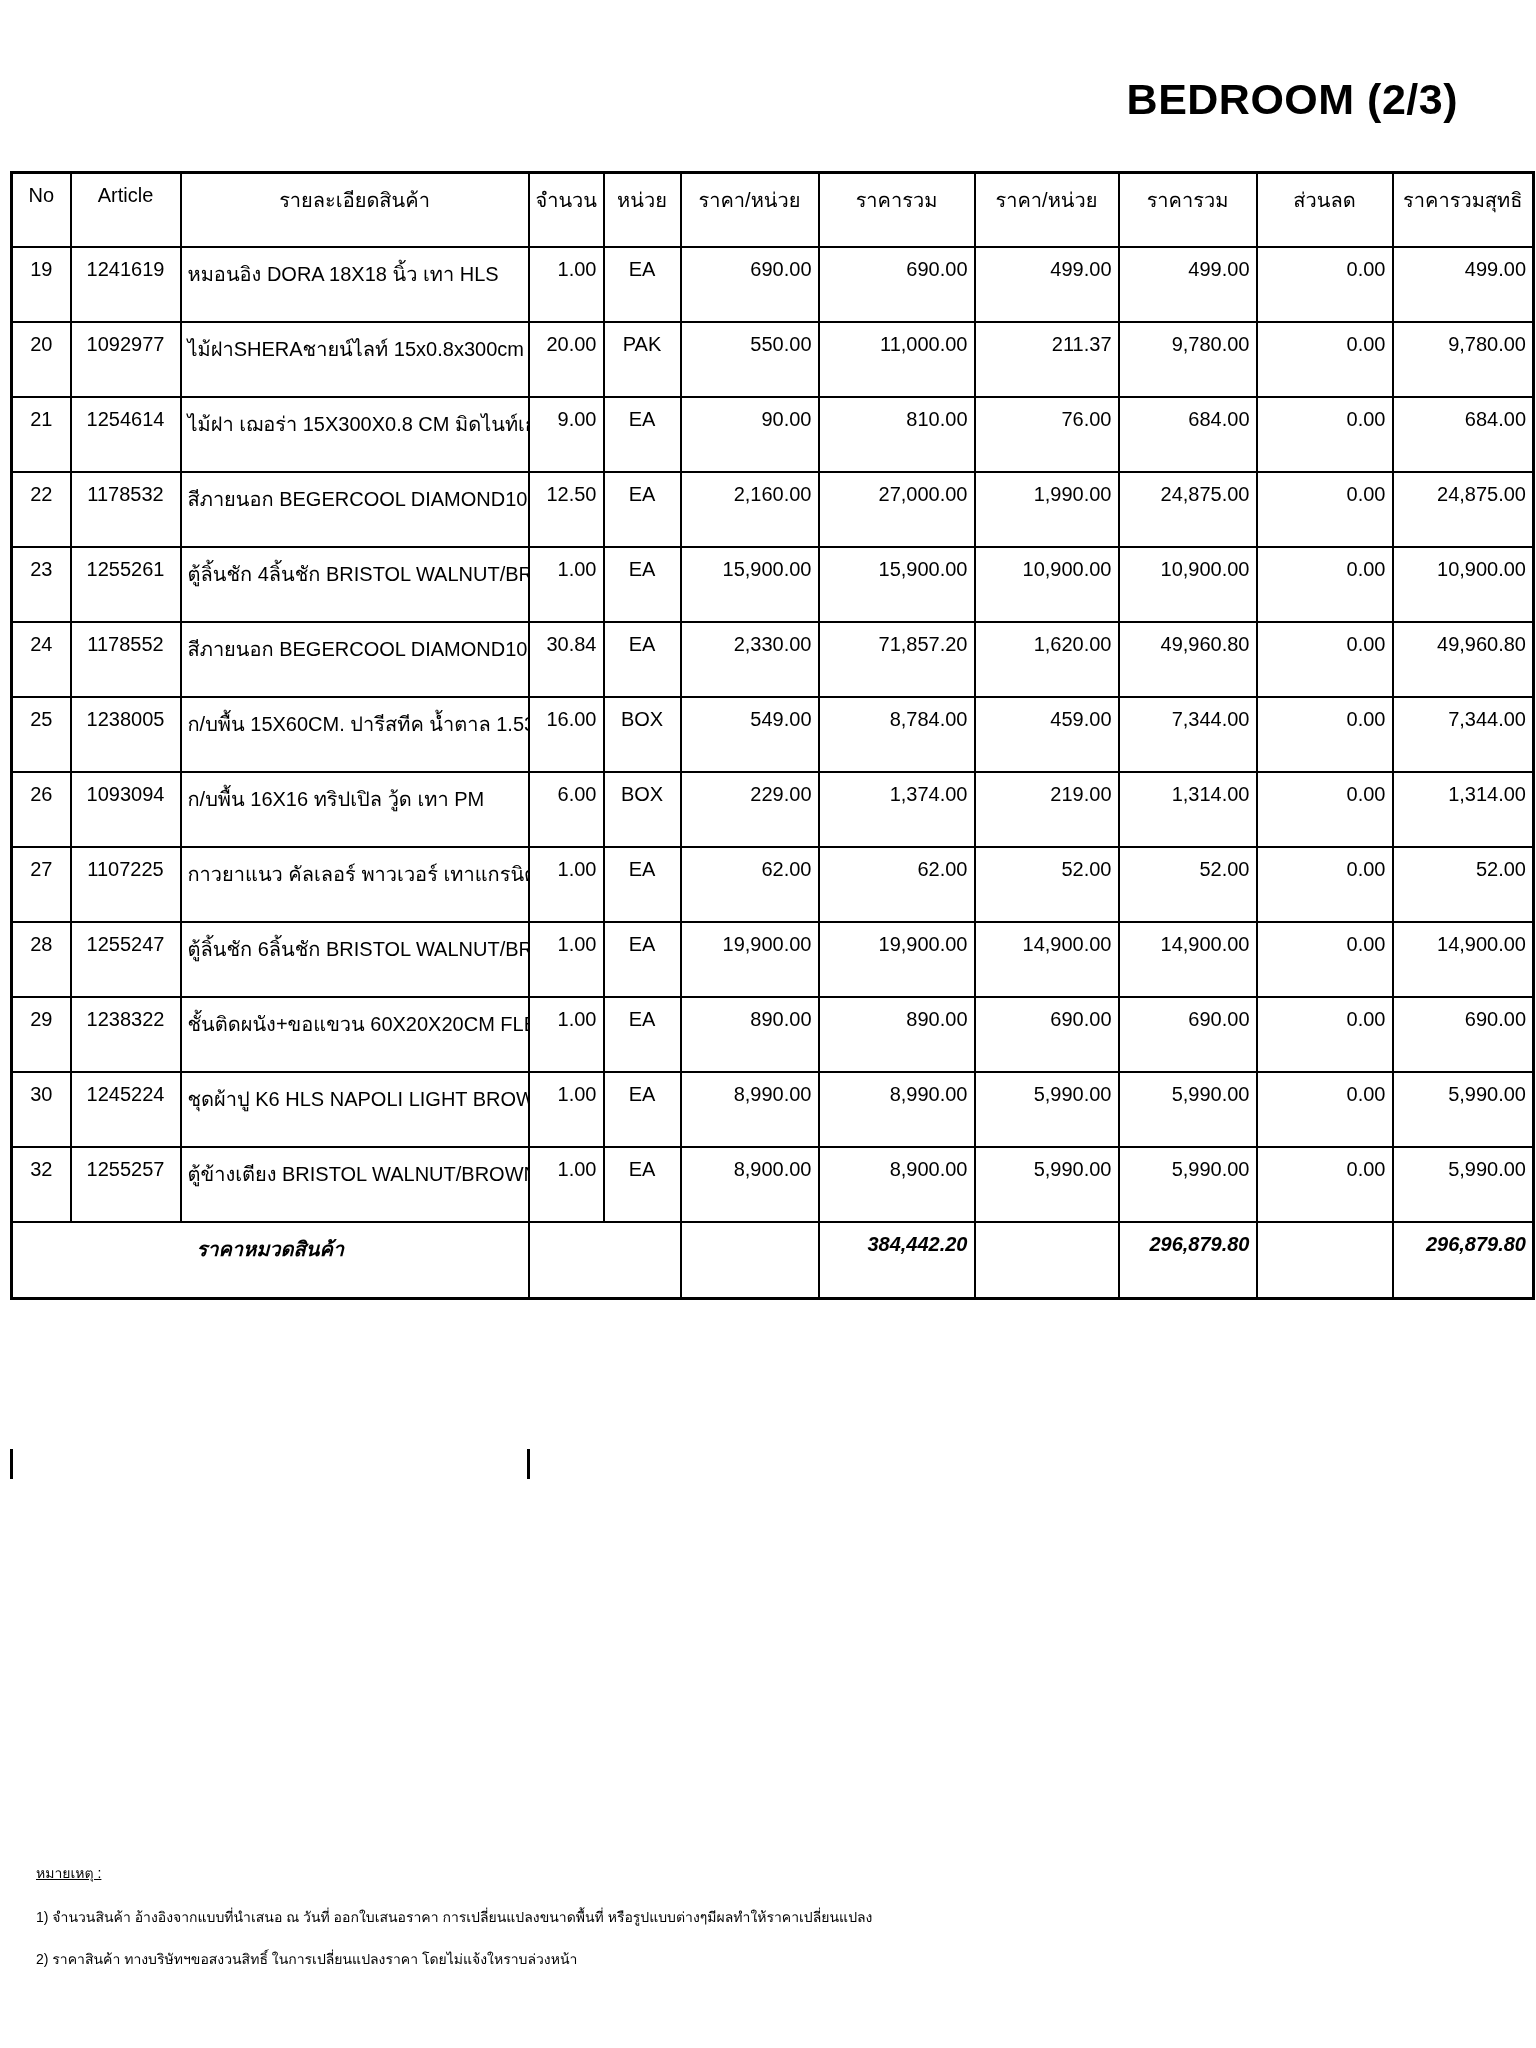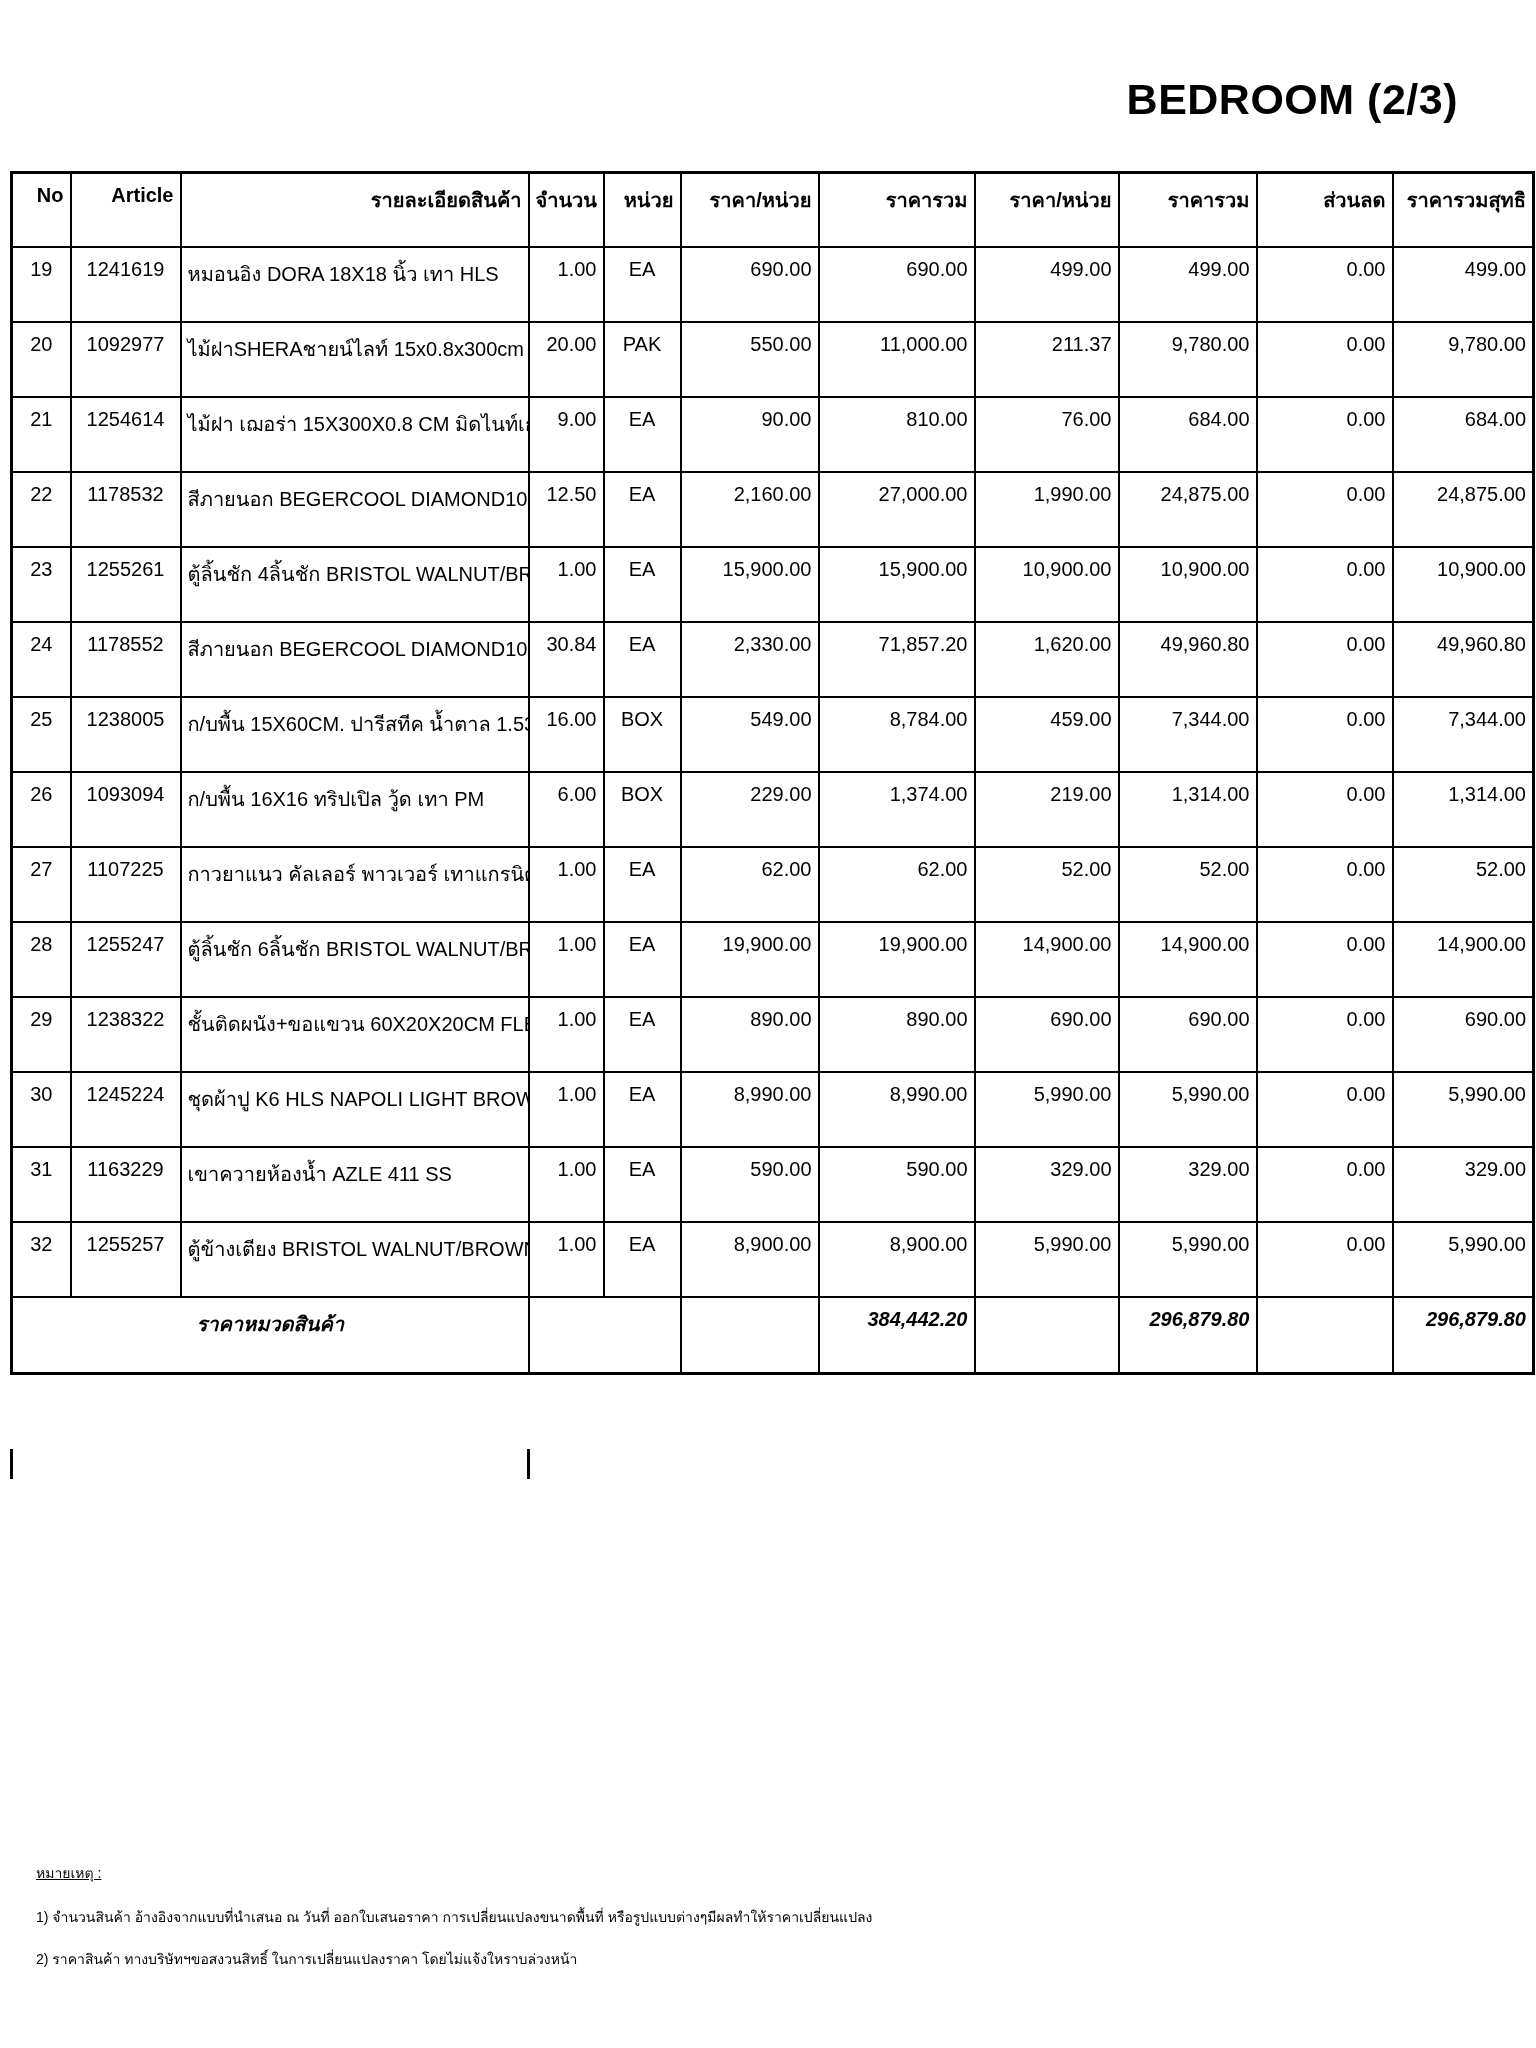--- a/index.html
+++ b/index.html
@@ -37,22 +37,22 @@
     border: 2px solid #000;
     vertical-align: top;
     font-size: 20px;
     font-weight: normal;
     padding: 10px 6px 0 6px;
     overflow: hidden;
     white-space: nowrap;
   }
   table.quote thead th {
     height: 62px;            
-    text-align: right;
-    font-weight: bold;
+    text-align: center;
+    font-weight: normal;
   }
   table.quote tbody td {
     height: 63px;            
   }
   table.quote tfoot td {
     height: 64px;
     font-weight: bold;
     font-style: italic;
   }
   .c-center { text-align: center; }
@@ -267,33 +267,20 @@
     <td class="c-num">1.00</td>
     <td class="c-center">EA</td>
     <td class="c-num">8,990.00</td>
     <td class="c-num">8,990.00</td>
     <td class="c-num">5,990.00</td>
     <td class="c-num">5,990.00</td>
     <td class="c-num">0.00</td>
     <td class="c-num">5,990.00</td>
   </tr>
       <tr>
-    <td class="c-center">31</td>
-    <td class="c-center">1163229</td>
-    <td class="c-left">เขาควายห้องน้ำ AZLE 411 SS</td>
-    <td class="c-num">1.00</td>
-    <td class="c-center">EA</td>
-    <td class="c-num">590.00</td>
-    <td class="c-num">590.00</td>
-    <td class="c-num">329.00</td>
-    <td class="c-num">329.00</td>
-    <td class="c-num">0.00</td>
-    <td class="c-num">329.00</td>
-  </tr>
-      <tr>
     <td class="c-center">32</td>
     <td class="c-center">1255257</td>
     <td class="c-left">ตู้ข้างเตียง BRISTOL WALNUT/BROWN</td>
     <td class="c-num">1.00</td>
     <td class="c-center">EA</td>
     <td class="c-num">8,900.00</td>
     <td class="c-num">8,900.00</td>
     <td class="c-num">5,990.00</td>
     <td class="c-num">5,990.00</td>
     <td class="c-num">0.00</td>

